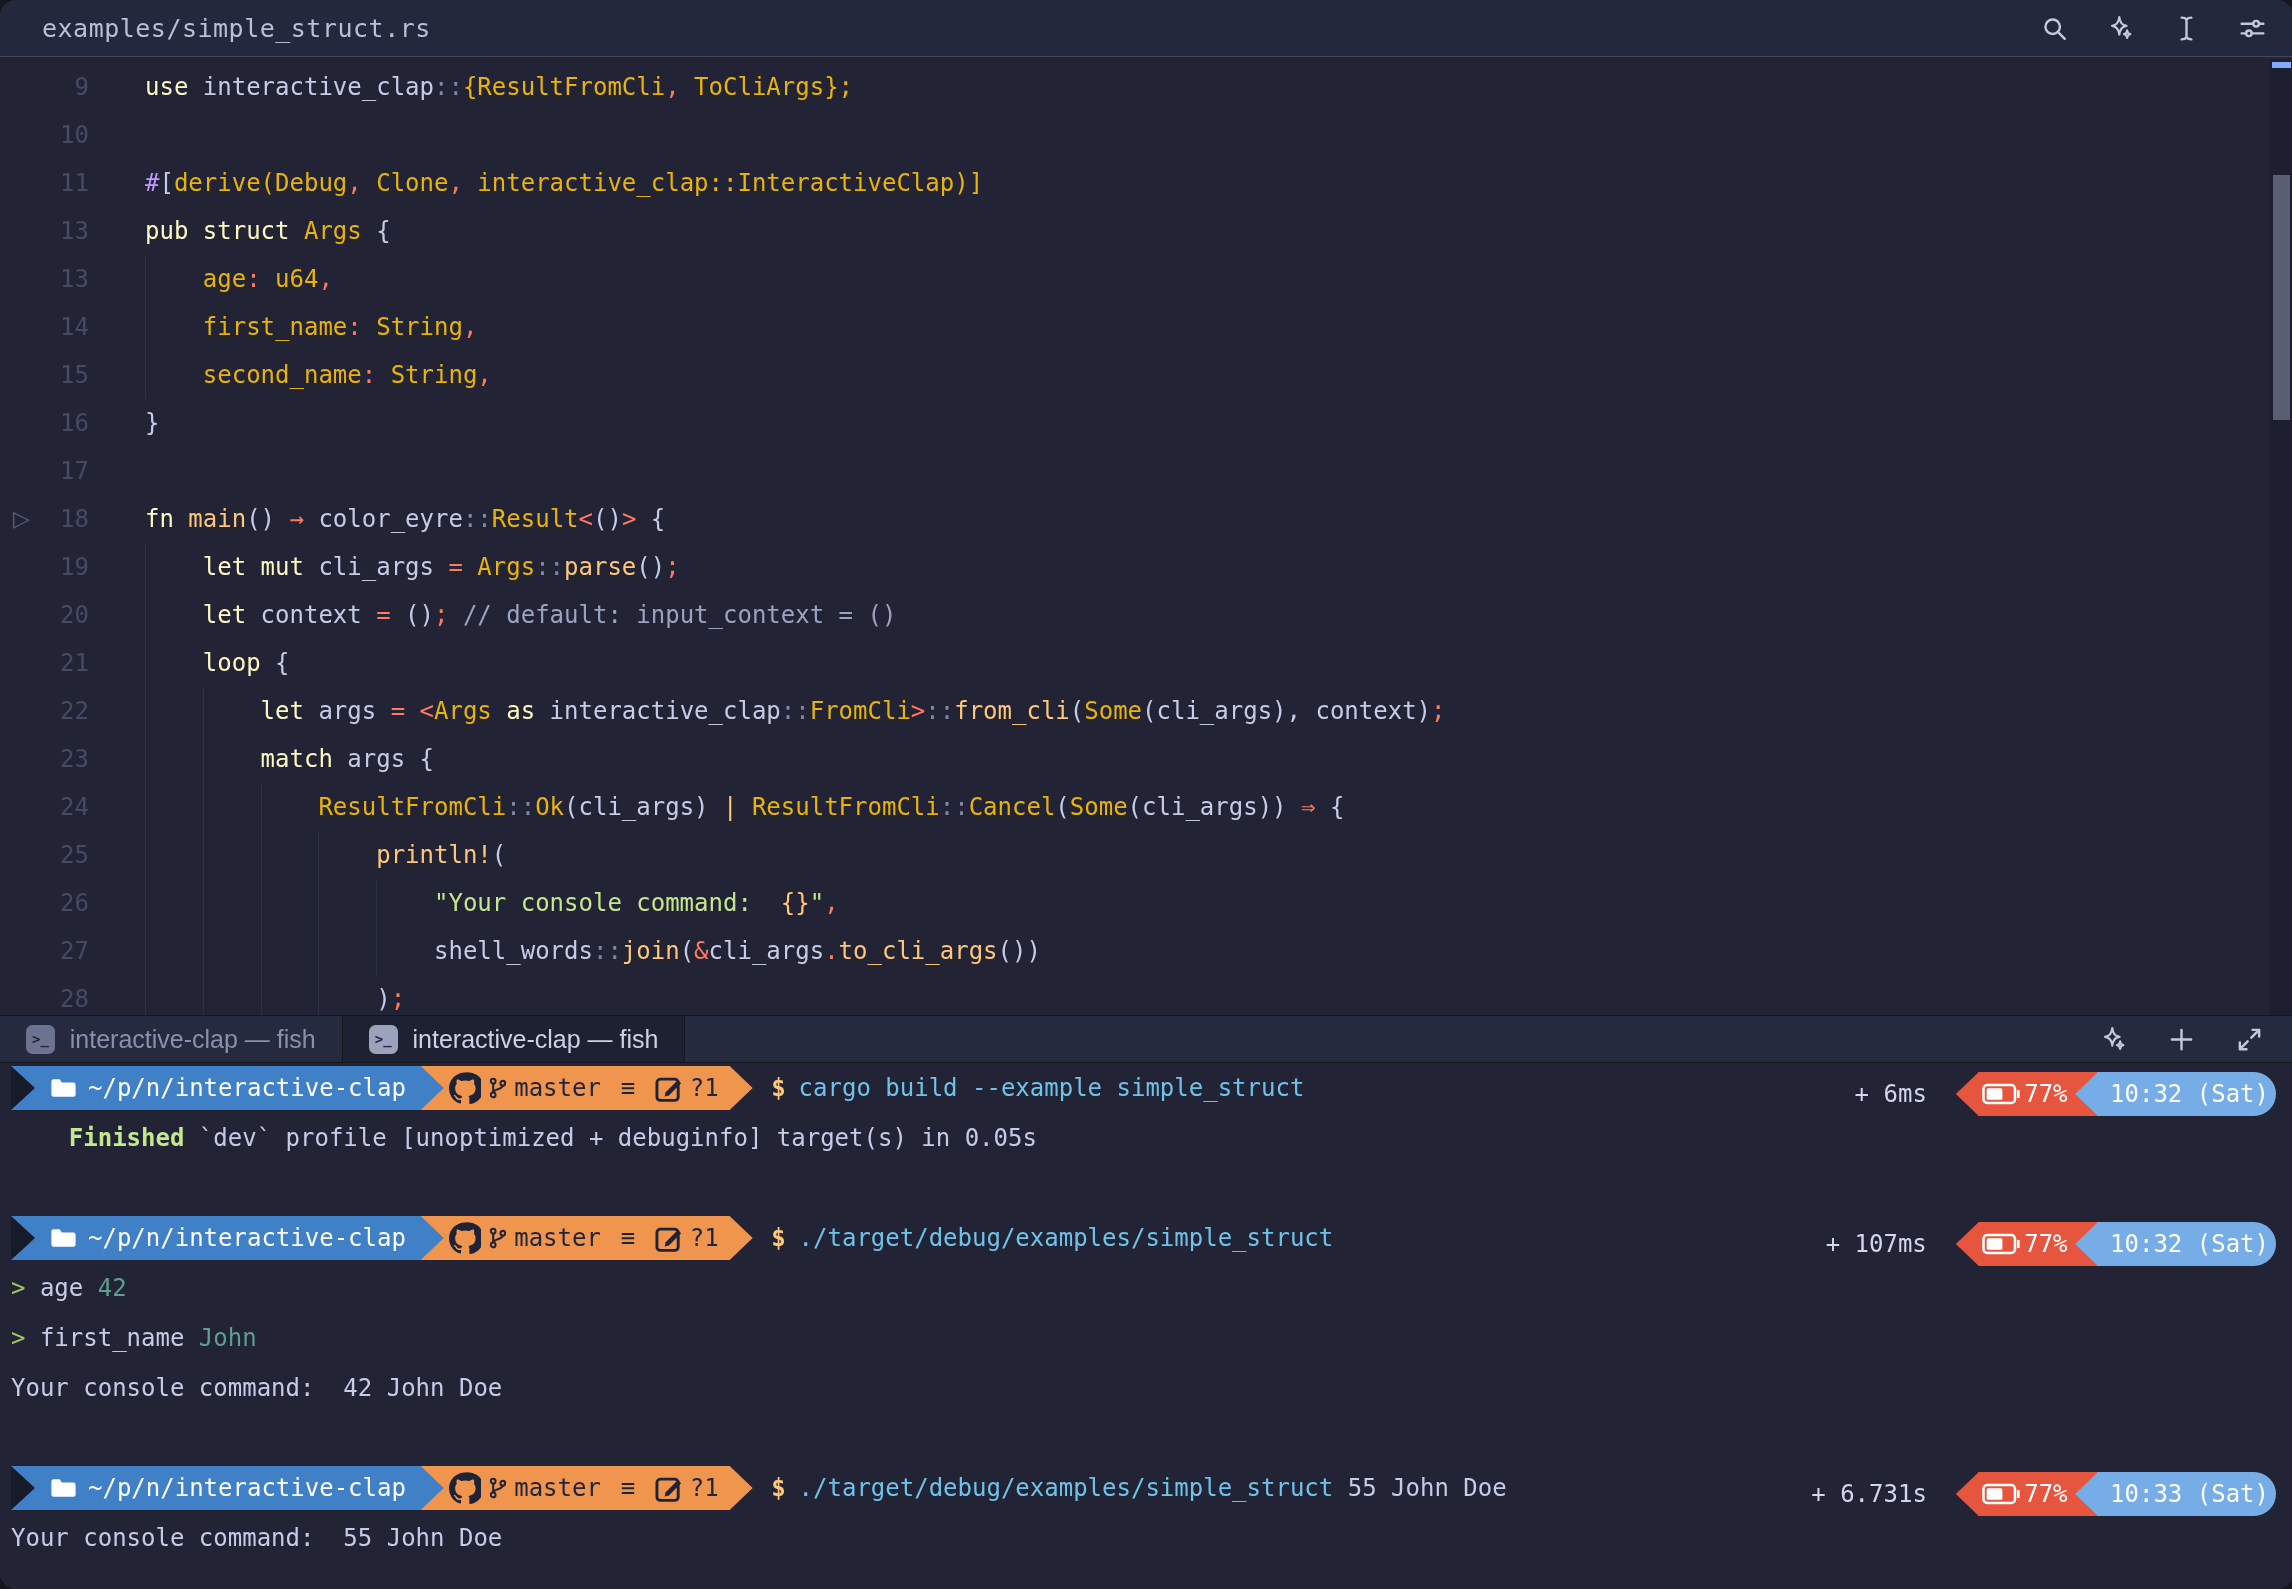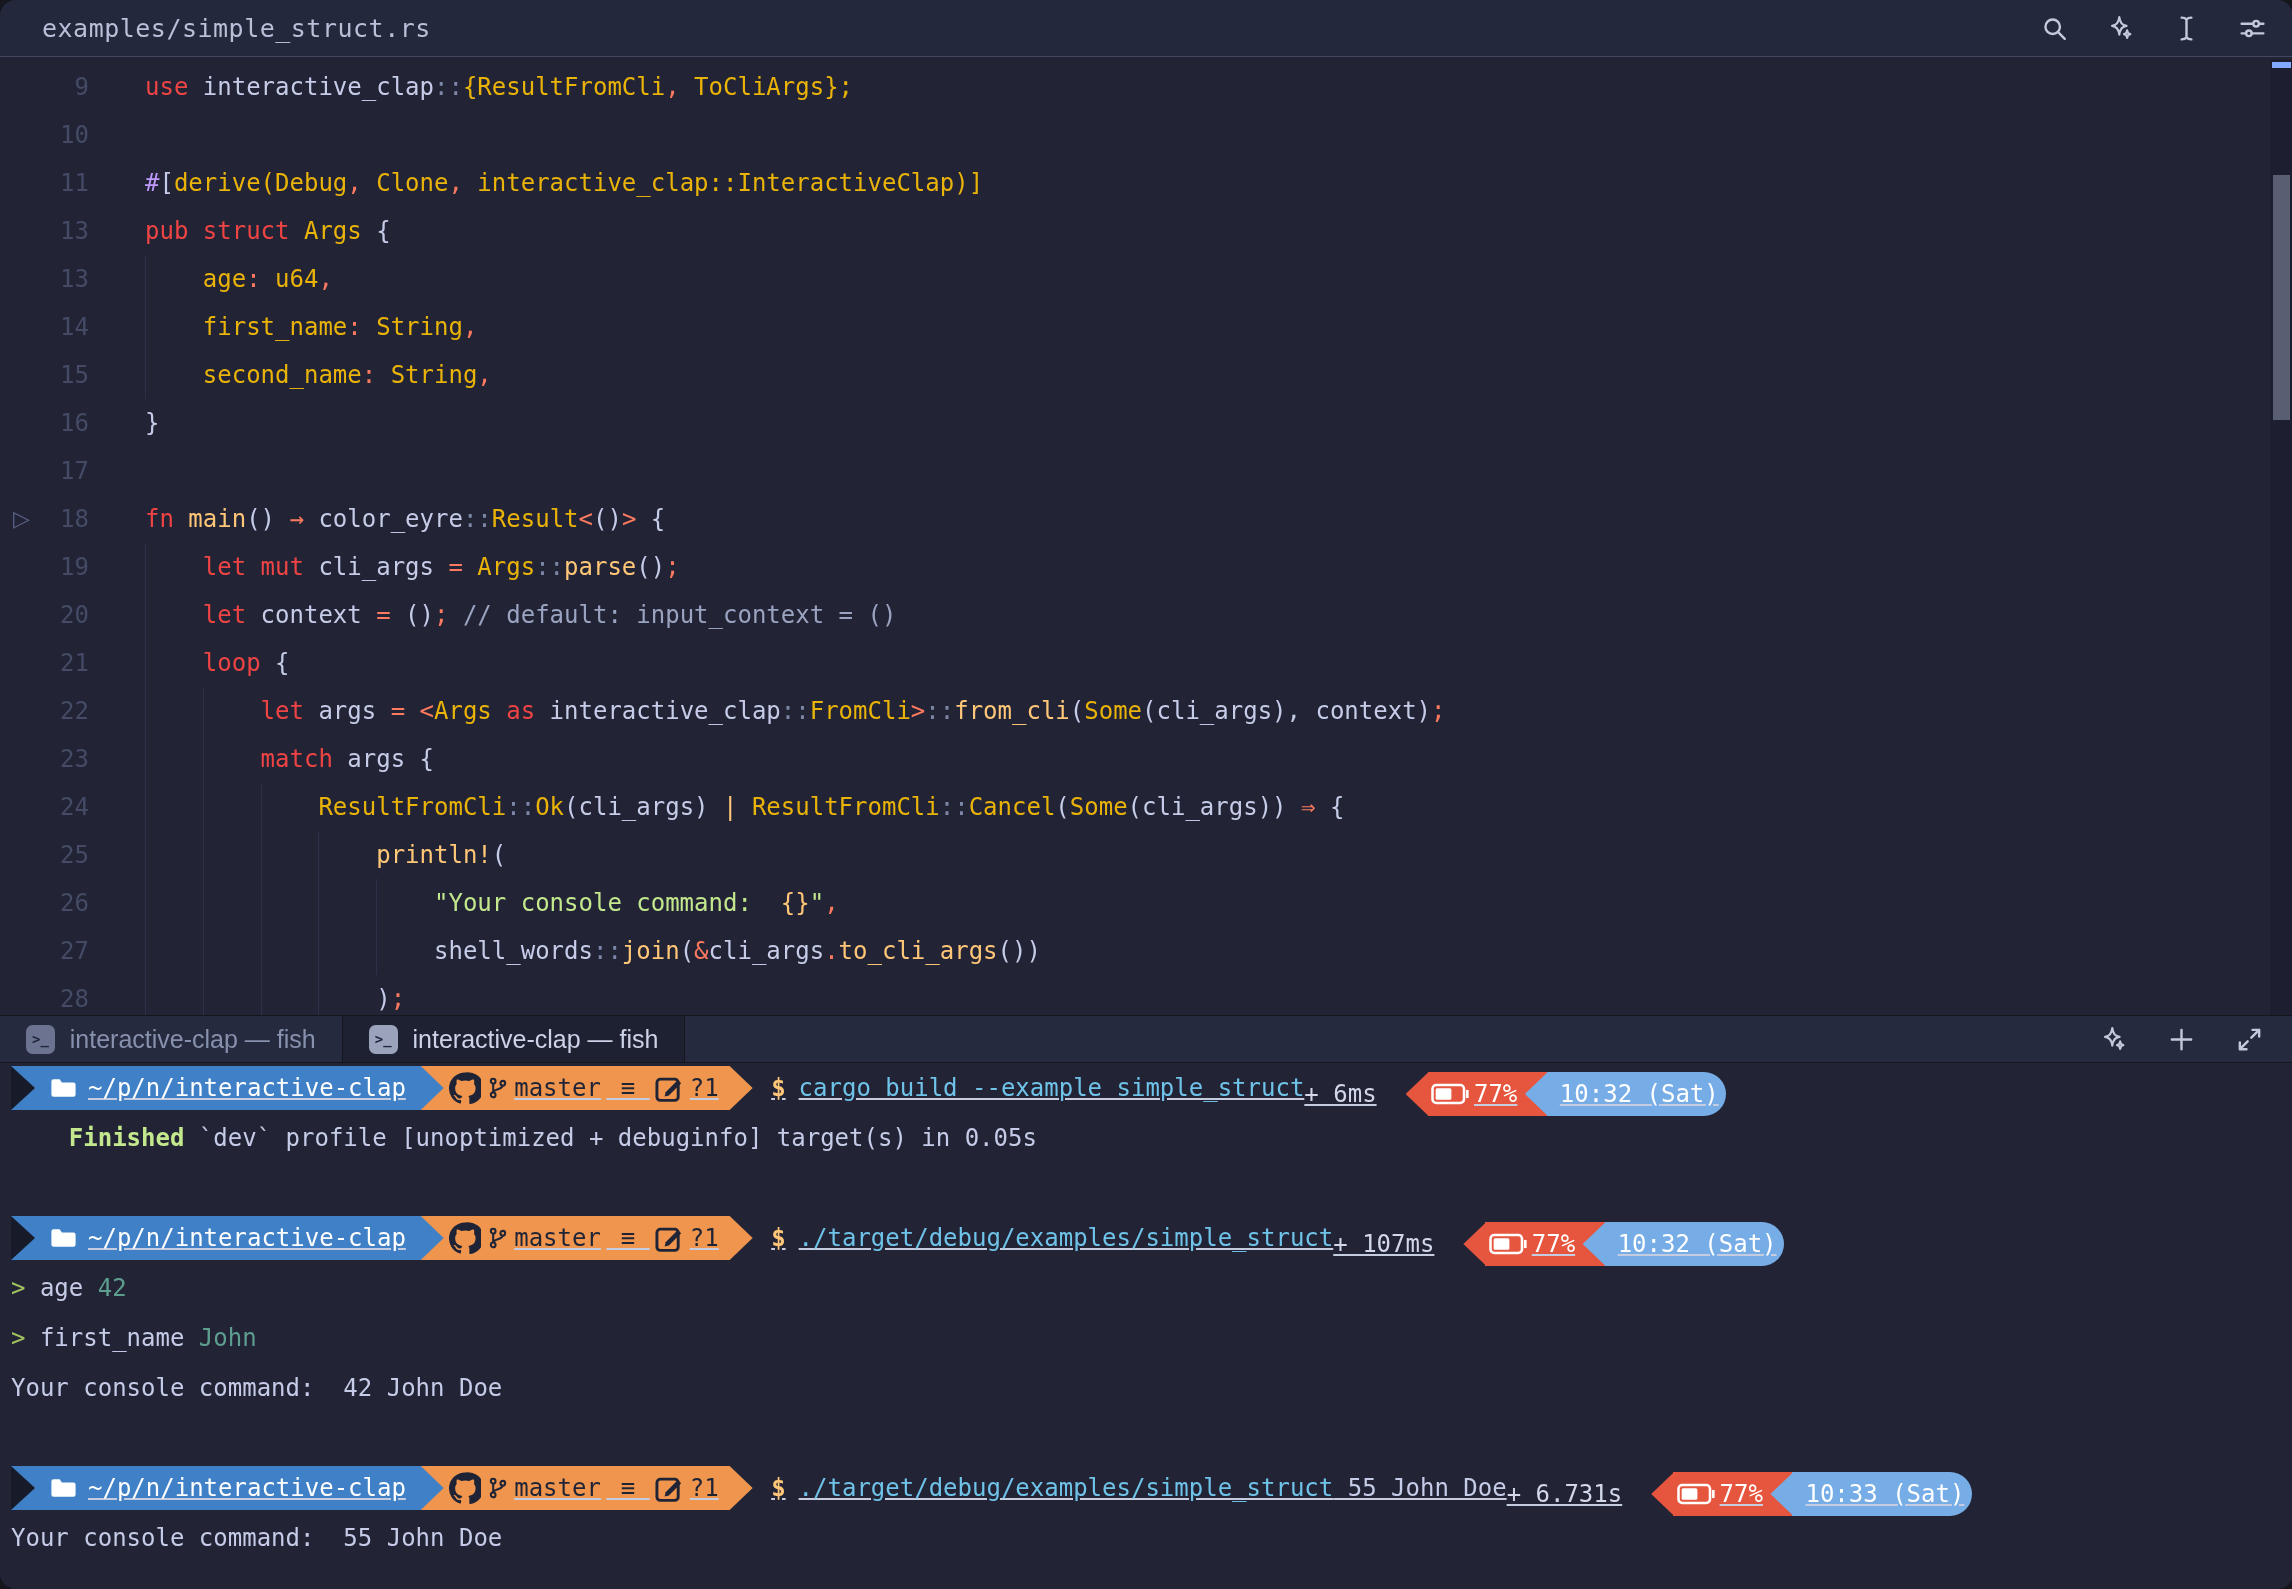--- a/index.html
+++ b/index.html
@@ -17,21 +17,21 @@
   #title{ color:#b8bfd8; font-size:25px; letter-spacing:0.5px; }
   .bar-icons{ margin-left:auto; display:flex; align-items:center; gap:37px; }
   .bar-icons svg{ display:block; }
   
   #editor{ position:absolute; top:59px; left:0; right:0; height:956px; padding-top:3.7px; overflow:hidden; }
   .code-row{ height:48px; line-height:48px; font-size:24px; display:flex; position:relative; }
   .gutter{ width:89px; flex:none; text-align:right; color:#454b66; position:relative; }
   .fold{ position:absolute; left:13px; top:0; color:#5a6183; font-size:22px; font-family:"DejaVu Sans", sans-serif;}
   .codetxt{ margin-left:56px; white-space:pre; }
   .ig{ display:inline-block; width:4ch; height:48px; vertical-align:top; border-left:1.8px solid #2c3049; }
-  .t-kw{color:#ef4444} .t-op{color:#ff7a5e} .t-ty{color:#eab308} .t-fn{color:#ffc777}
+  .t-kw{color:#fef9c3} .t-op{color:#ff7a5e} .t-ty{color:#eab308} .t-fn{color:#ffc777}
   .t-st{color:#c3e88d} .t-cm{color:#9aa3c0} .t-dm{color:#7e87a8} .t-pn{color:#c6cce8}
   .t-tx{color:#c6cce8} .t-at{color:#c099ff}
   
   #scrollbar{ position:absolute; top:59px; right:0; width:23px; height:956px; background:#1d1f30; }
   #scroll-marker{ position:absolute; top:2.8px; left:1.8px; right:1.8px; height:6.5px; background:#82aaff; }
   #scroll-thumb{ position:absolute; top:116px; left:2.8px; right:2.8px; height:245px; background:#595e72; }
   
   #tabbar{
     position:absolute; top:1015px; left:0; right:0; height:48px;
     background:#262a3e; border-top:1.8px solid #15161e; border-bottom:1.8px solid #15161e;
@@ -43,21 +43,21 @@
   .term-tab.active{ background:#1e2132; color:#ccd2e8; }
   .tab-icon{ width:29px; height:29px; border-radius:6.5px; background:#6b7390; color:#20243a;
     font-family:"DejaVu Sans Mono", monospace; font-size:14px; font-weight:bold;
     display:flex; align-items:center; justify-content:center; flex:none; }
   .term-tab.active .tab-icon{ background:#9aa2bc; }
   #tabbar .bar-icons{ padding-right:29.5px; gap:39px; }
   
   #terminal{ position:absolute; top:1063px; left:0; right:0; bottom:0;
     background:#222436; padding:0 16.6px 0 11px; font-size:24px; color:#c6cce0; overflow:hidden; }
   .trow{ height:50px; line-height:50px; white-space:pre; }
-  .trow.prompt{ display:flex; align-items:center;text-decoration:underline; }
+  .trow.prompt{ display:flex; justify-content:space-between; align-items:center; }
   .t-cmd{color:#6fc3e8} .t-grb{color:#c3e88d; font-weight:bold}
   .t-arr{color:#a3c35f} .t-val{color:#5d9e8f}
   .pl-left{ display:flex; align-items:center; height:44px; min-width:0; }
   .seg{ height:44px; display:flex; align-items:center; flex:none; }
   .seg-blue{ background:#3f80c6; color:#ffffff; padding:0 14.8px 0 39px; position:relative; gap:11px; }
   .seg-blue::before{ content:""; position:absolute; left:0; top:0; height:100%; width:24px;
     background:#171a28; clip-path:polygon(0 0,100% 50%,0 100%); }
   .sep{ width:23px; height:44px; position:relative; flex:none; }
   .sep i{ position:absolute; inset:0; clip-path:polygon(0 0,100% 50%,0 100%); }
   .sep-bo{ background:#f0954e; } .sep-bo i{ background:#3f80c6; }

